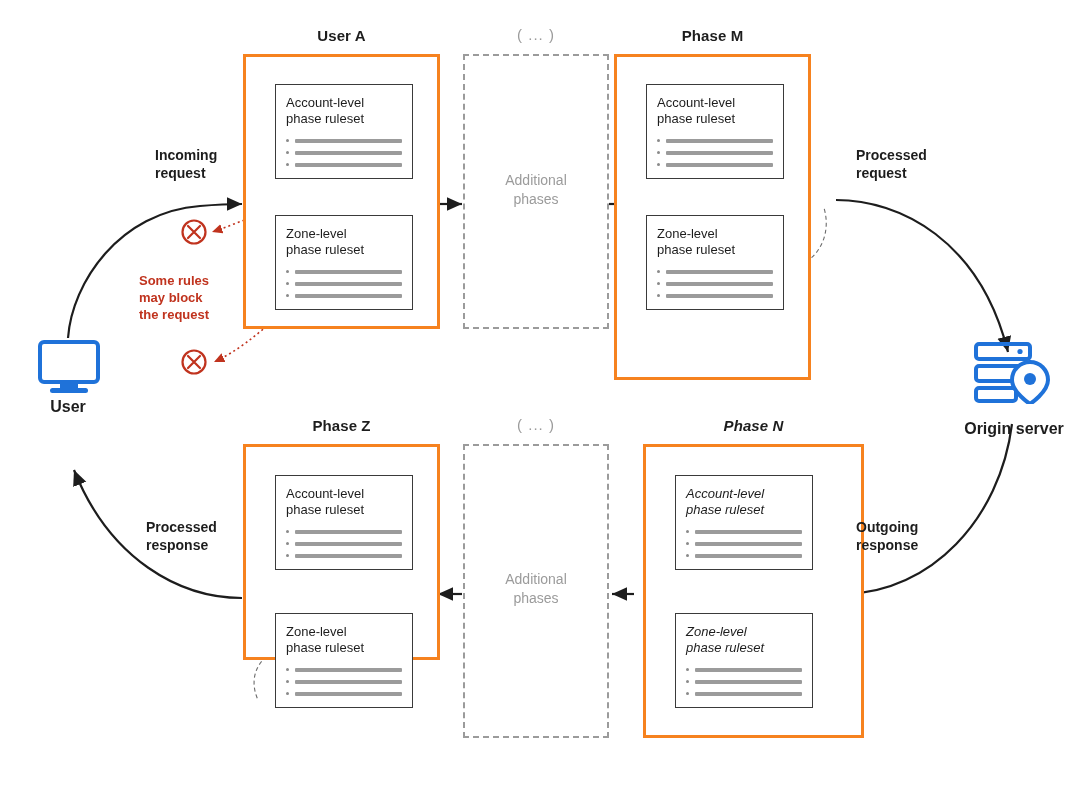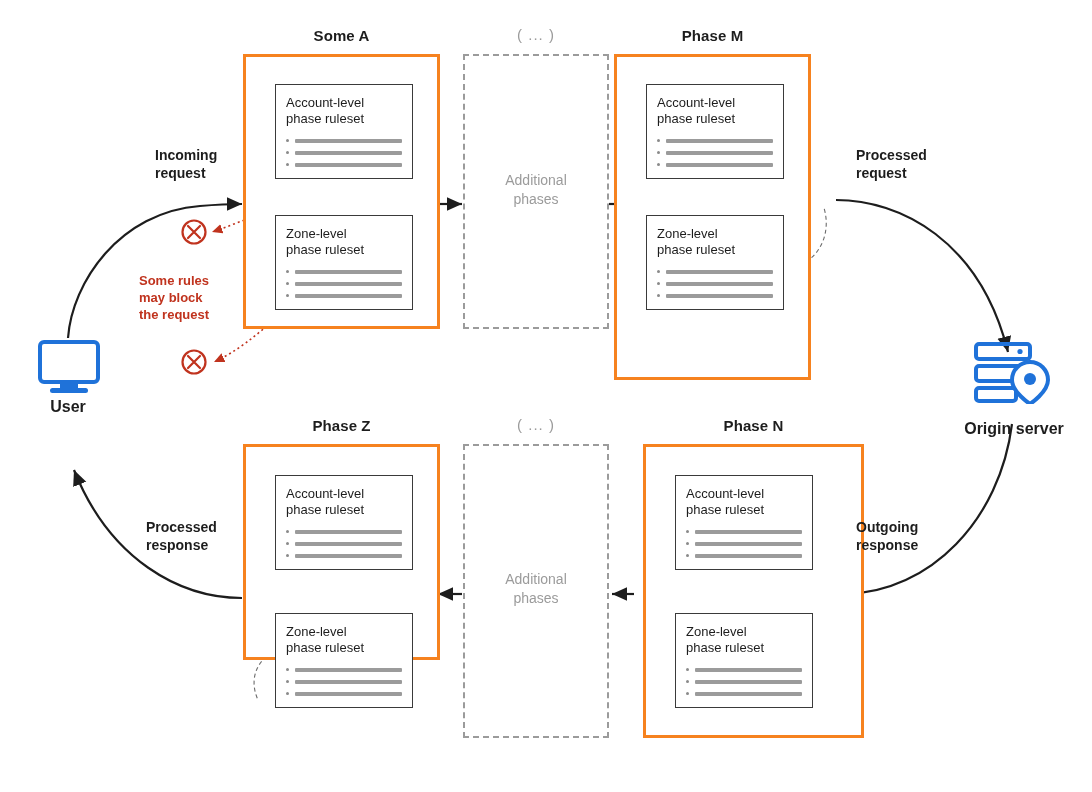--- a/index.html
+++ b/index.html
@@ -201,21 +201,21 @@
       <circle cx="46" cy="9.5" r="2.6" fill="#1f72d9"></circle>
       <rect x="2" y="24" width="54" height="15" rx="3" fill="none" stroke="#1f72d9" stroke-width="4"></rect>
       <rect x="2" y="46" width="40" height="13" rx="3" fill="none" stroke="#1f72d9" stroke-width="4"></rect>
       <path d="M56 20 C46 20 38 28 38 38 C38 50 56 62 56 62 C56 62 74 50 74 38 C74 28 66 20 56 20 Z" fill="#ffffff" stroke="#1f72d9" stroke-width="4"></path>
       <circle cx="56" cy="37" r="6" fill="#1f72d9"></circle>
     </svg>
   </div>
   <div class="node-label" style="left:929px; top:420px; width:170px;">Origin server</div>
 
   <div class="phase-box" style="left:243px; top:54px; width:197px; height:275px;">
-    <div class="phase-title">Some A</div>
+    <div class="phase-title">User A</div>
     <div class="ruleset" style="left:29px; top:27px; width:138px; height:95px;">
       <div class="rs-label">Account-level
 phase ruleset</div>
       <div class="rs-lines">
         <div class="rs-line">
             <span class="dot"></span>
             <span class="bar"></span>
           </div>
         <div class="rs-line">
             <span class="dot"></span>
@@ -332,21 +332,21 @@
       </div>
     </div>
   </div>
 
   <div class="phase-box dashed" style="left:463px; top:444px; width:146px; height:294px;">
     <div class="phase-title muted">( ... )</div>
     <div class="additional-label" style="top:124px;">Additional
 phases</div>
   </div>
 
-  <div class="phase-box" style="left:643px; top:444px; width:221px; height:294px;">
+  <div class="phase-box" style="left:643px; top:444px; width:221px; height:294px;font-style:italic;">
     <div class="phase-title">Phase N</div>
     <div class="ruleset" style="left:29px; top:28px; width:138px; height:95px;">
       <div class="rs-label">Account-level
 phase ruleset</div>
       <div class="rs-lines">
         <div class="rs-line">
             <span class="dot"></span>
             <span class="bar"></span>
           </div>
         <div class="rs-line">

